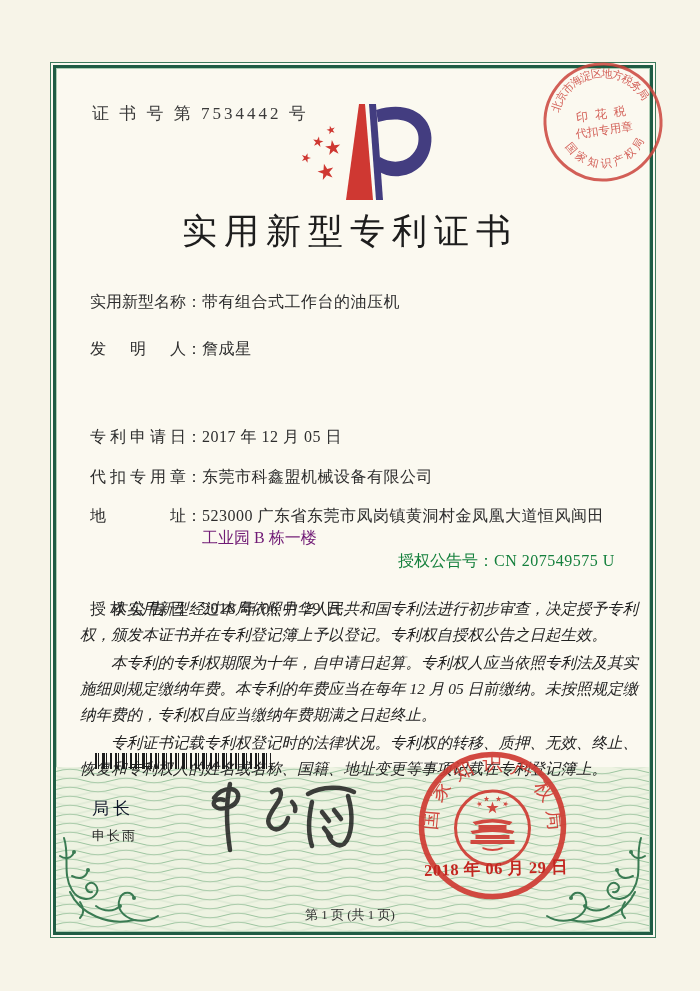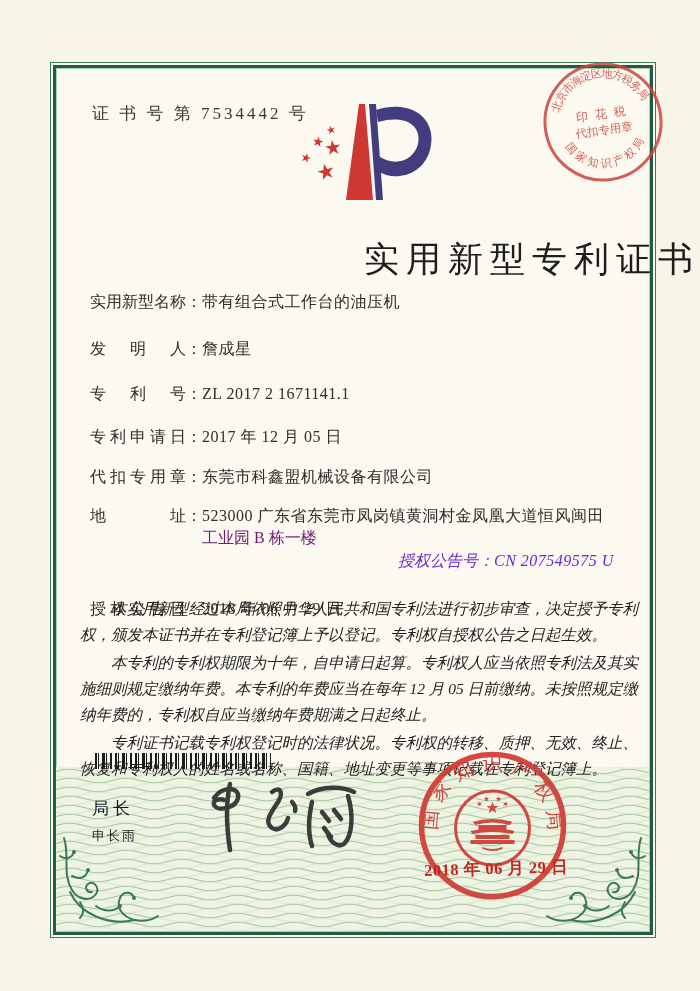--- a/index.html
+++ b/index.html
@@ -4,28 +4,28 @@
 <style>
   html,body{margin:0;padding:0;background:#e9e6da;}
   .page{position:relative;width:700px;height:991px;background:#f7f4e8;overflow:hidden;
         font-family:"Liberation Serif","DejaVu Serif",serif;color:#2b2b2b;}
   
   .frame-outer{position:absolute;left:50px;top:62px;width:604px;height:874px;
                border:1px solid #3c7a5c;background:#fbf9f0;}
   .frame-mid{position:absolute;inset:2px;border:3px solid #1f5c44;box-shadow:inset 0 0 0 1px #aecdb4;}
   
   .cert-no{position:absolute;left:92px;top:102px;font-size:17px;letter-spacing:3px;color:#3a3a3a;}
-  .title{position:absolute;left:0;right:0;top:208px;text-align:right;font-size:35px;
-         letter-spacing:7px;color:#1d1d1d;margin-top:28px;}
+  .title{position:absolute;left:0;right:0;top:208px;text-align:center;font-size:35px;
+         letter-spacing:7px;color:#1d1d1d;}
   .frow{position:absolute;left:90px;font-size:16px;color:#2e2e2e;white-space:nowrap;}
   .flabel{display:inline-block;width:96px;text-align:justify;text-align-last:justify;vertical-align:top;}
   .fcolon{display:inline-block;width:16px;}
   .fvalue{letter-spacing:0.5px;}
   .addr2{position:absolute;left:202px;top:528px;font-size:16px;color:#701a75;}
-  .frow-right{position:absolute;left:398px;font-size:16px;color:#6d28d9;white-space:nowrap;font-style:italic;}
+  .frow-right{position:absolute;left:398px;font-size:16px;color:#15803d;white-space:nowrap;}
   .frow-right .flabel{width:80px;}
   .body-text{position:absolute;left:80px;top:596px;width:558px;text-align:justify;
              font-size:15.5px;line-height:26px;font-style:italic;color:#222;}
   .body-text p{margin:0 0 2px 0;text-indent:31px;}
   .barcode{position:absolute;left:95px;top:753px;width:176px;height:16px;
     background:repeating-linear-gradient(90deg,#1c1c1c 0 2px,transparent 2px 3px,#1c1c1c 3px 4px,
       transparent 4px 7px,#1c1c1c 7px 10px,transparent 10px 11px,#1c1c1c 11px 12px,
       transparent 12px 15px,#1c1c1c 15px 17px,transparent 17px 20px);}
   .director-label{position:absolute;left:92px;top:797px;font-size:17px;letter-spacing:4px;color:#0f172a;}
   .director-name{position:absolute;left:92px;top:827px;font-size:13px;letter-spacing:2px;color:#222;}
@@ -95,23 +95,20 @@
     <use href="#star" transform="translate(51,74) scale(8.5) rotate(-14)" fill="#cf3832"></use>
   </svg>
 
   <div class="title">实用新型专利证书</div>
 
   <div class="frow" style="top:339px;">
     <span class="flabel">发明人</span><span class="fcolon">：</span><span class="fvalue">詹成星</span>
   </div>
   <div class="frow" style="top:292px;">
     <span class="flabel">实用新型名称</span><span class="fcolon">：</span><span class="fvalue">带有组合式工作台的油压机</span>
-  </div>
-  <div class="frow" style="top:384px;">
-    <span class="flabel">专利号</span><span class="fcolon">：</span><span class="fvalue">ZL 2017 2 1671141.1</span>
   </div>
   <div class="frow" style="top:427px;">
     <span class="flabel">专利申请日</span><span class="fcolon">：</span><span class="fvalue">2017 年 12 月 05 日</span>
   </div>
   <div class="frow" style="top:467px;">
     <span class="flabel">代扣专用章</span><span class="fcolon">：</span><span class="fvalue">东莞市科鑫盟机械设备有限公司</span>
   </div>
   <div class="frow" style="top:506px;">
     <span class="flabel">地址</span><span class="fcolon">：</span><span class="fvalue">523000 广东省东莞市凤岗镇黄洞村金凤凰大道恒风闽田</span>
   </div>
@@ -205,14 +202,15 @@
         <rect x="-14" y="-3" width="28" height="5"></rect>
         <path d="M-22,3 Q0,-2 22,3 L20,6 Q0,2 -20,6 Z"></path>
         <rect x="-17" y="7" width="34" height="4"></rect>
         <rect x="-22" y="12" width="44" height="4"></rect>
         <path d="M-10,19 Q0,23 10,19 L10,21 Q0,25 -10,21 Z"></path>
       </g>
     </g>
   </svg>
   <div class="seal-date">2018 年 06 月 29 日</div>
 
+  <div class="footer">第 1 页 (共 1 页)</div>
 
 </div>
 
 </body></html>

